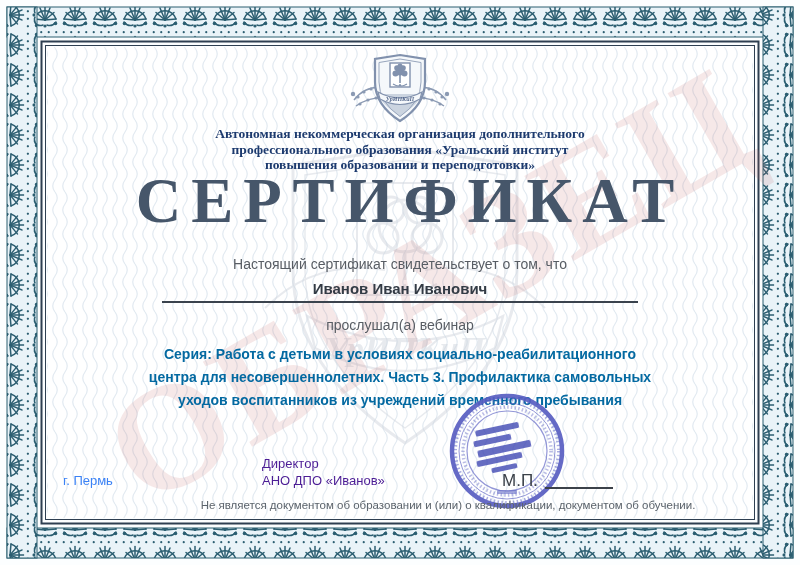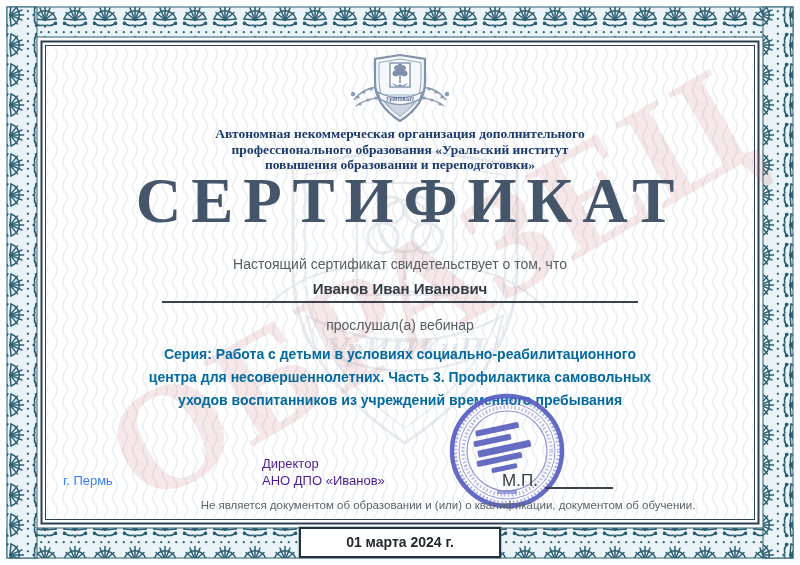--- a/index.html
+++ b/index.html
@@ -229,15 +229,14 @@
   <div class="abs city">г. Пермь</div>
   <div class="abs director">
     <div>Директор</div>
     <div>АНО ДПО «Иванов»</div>
   </div>
   <div class="abs seal-label">М.П.</div>
   <div class="abs sig-line"></div>
 
   <div class="abs center disclaimer">Не является документом об образовании и (или) о квалификации, документом об обучении.</div>
 
-  <div class="abs date-box">01 марта 2024 г.</div>
 
 </div>
 
 </body></html>

